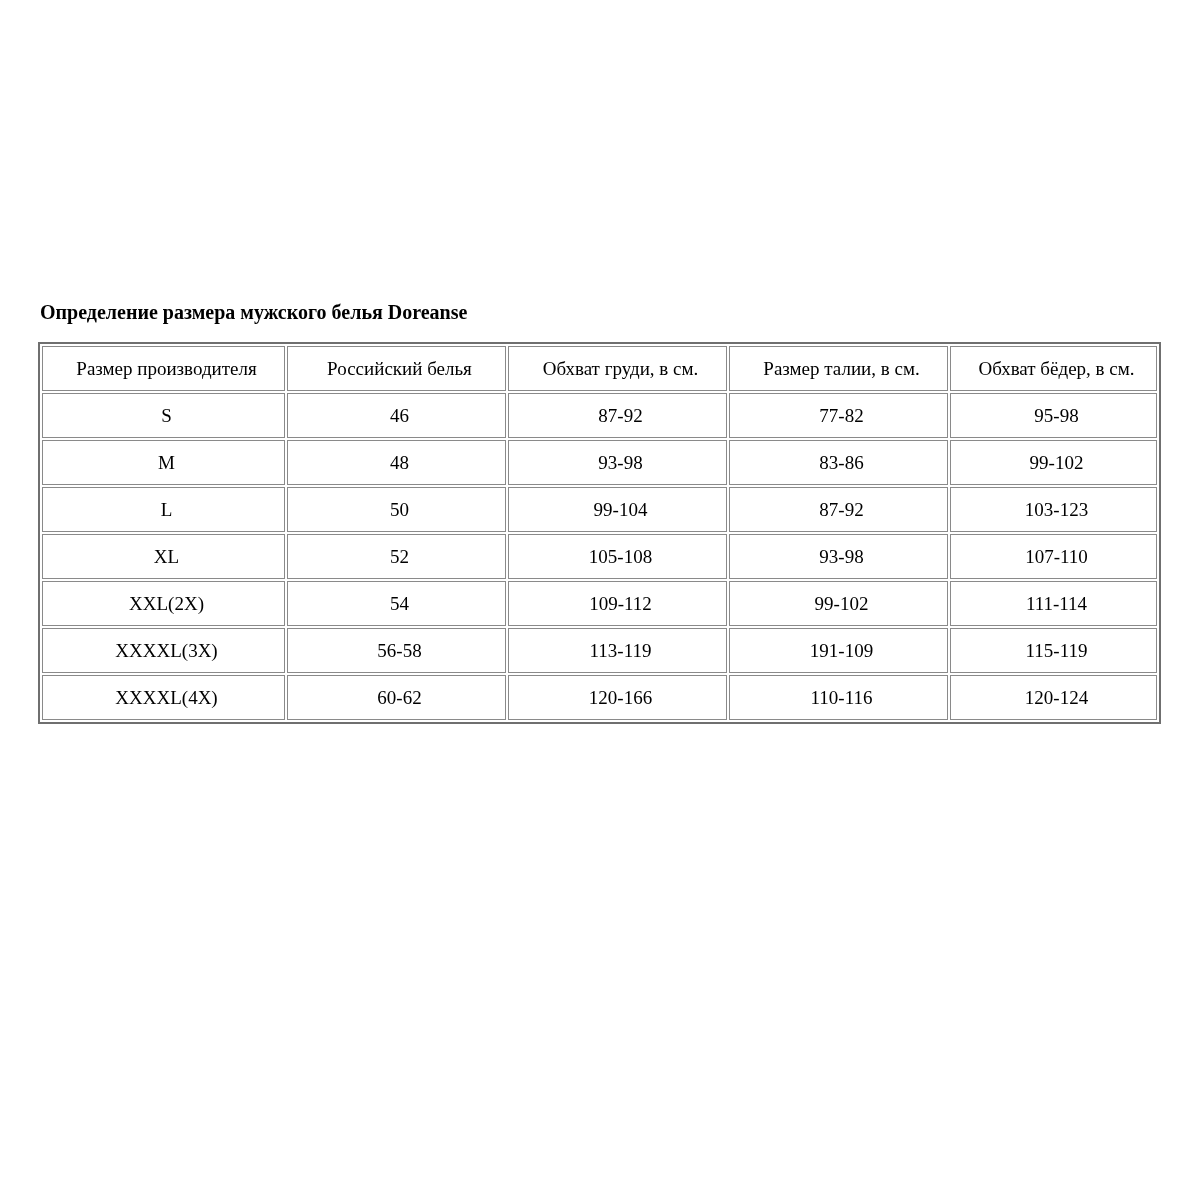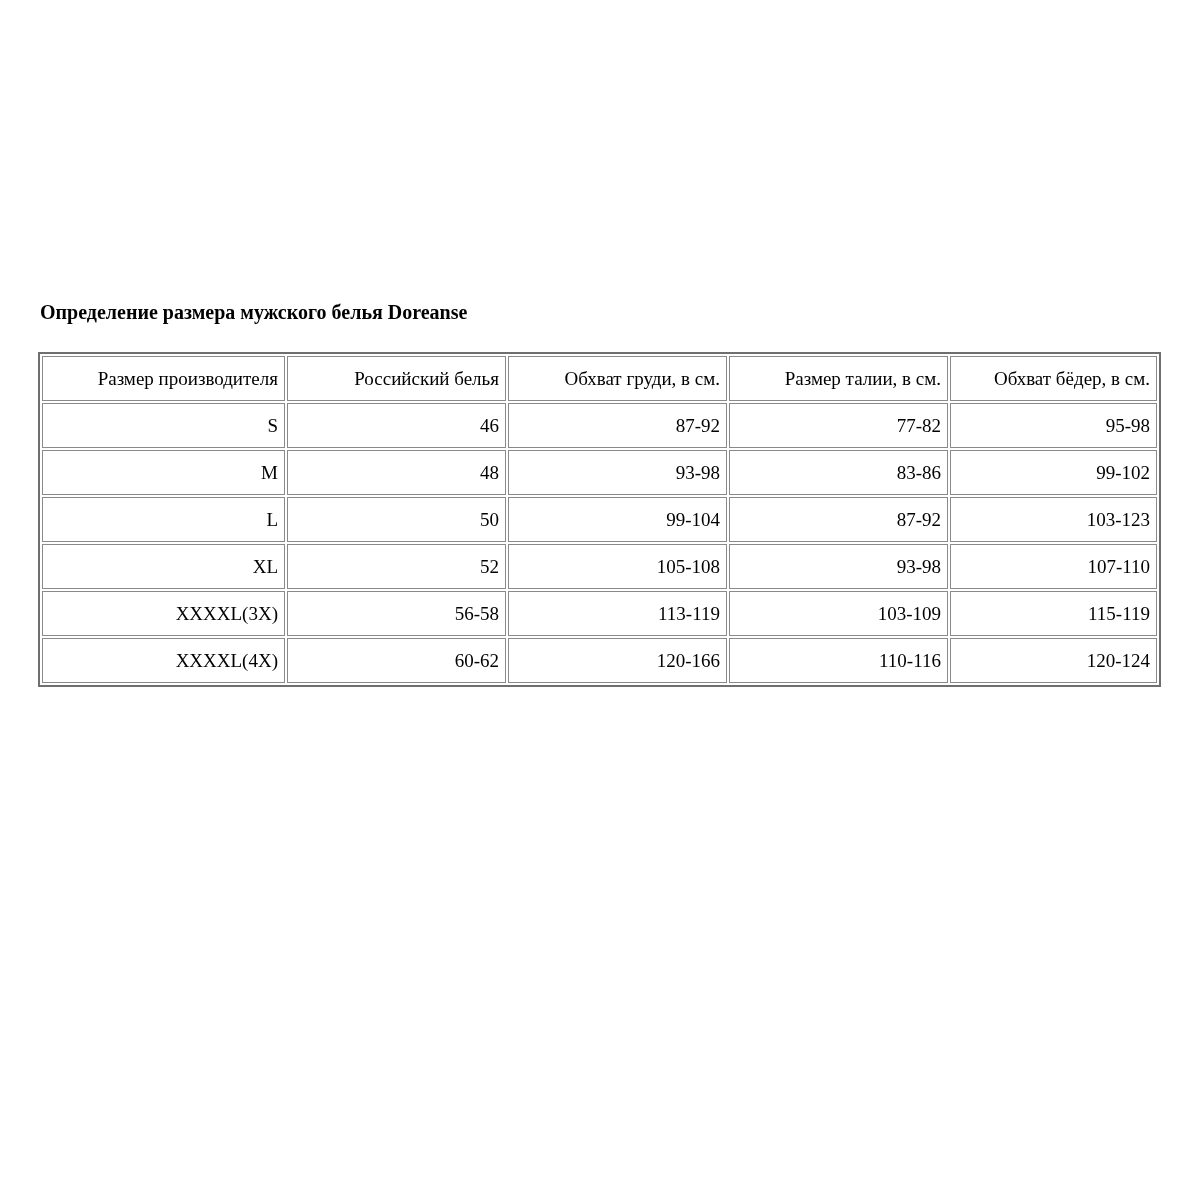--- a/index.html
+++ b/index.html
@@ -20,41 +20,41 @@
     font-family: "Liberation Serif", serif;
     color: var(--text);
   }
   .page {
     padding: 299px 33px 0 38px;
   }
   .page-title {
     font-size: 20px;
     line-height: 26px;
     font-weight: bold;
-    margin: 0 0 27px 2px;
+    margin: 0 0 17px 2px;
   }
   table.size-table {
     border-collapse: separate;
     border-spacing: 2px;
     table-layout: fixed;
     width: 1123px;
     border: 2px solid var(--border-outer);
     background: var(--bg);
   }
   table.size-table col.c1 { width: 243px; }
   table.size-table col.c2 { width: 219px; }
   table.size-table col.c3 { width: 219px; }
   table.size-table col.c4 { width: 219px; }
   table.size-table col.c5 { width: auto; }
   table.size-table th,
   table.size-table td {
     border: 1px solid var(--border-inner);
     font-size: 19px;
     font-weight: normal;
-    text-align: right;
+    text-align: center;
     vertical-align: middle;
     height: 45px;
     padding: 2px 6px 2px 12px;
     white-space: nowrap;
     overflow: hidden;
   }
 </style>
 </head>
 <body>
 
@@ -101,24 +101,31 @@
           <td>103-123</td>
         </tr>
         <tr>
           <td>XL</td>
           <td>52</td>
           <td>105-108</td>
           <td>93-98</td>
           <td>107-110</td>
         </tr>
         <tr>
+          <td>XXL(2X)</td>
+          <td>54</td>
+          <td>109-112</td>
+          <td>99-102</td>
+          <td>111-114</td>
+        </tr>
+        <tr>
           <td>XXXXL(3X)</td>
           <td>56-58</td>
           <td>113-119</td>
-          <td>103-109</td>
+          <td>191-109</td>
           <td>115-119</td>
         </tr>
         <tr>
           <td>XXXXL(4X)</td>
           <td>60-62</td>
           <td>120-166</td>
           <td>110-116</td>
           <td>120-124</td>
         </tr>
       </tbody>

